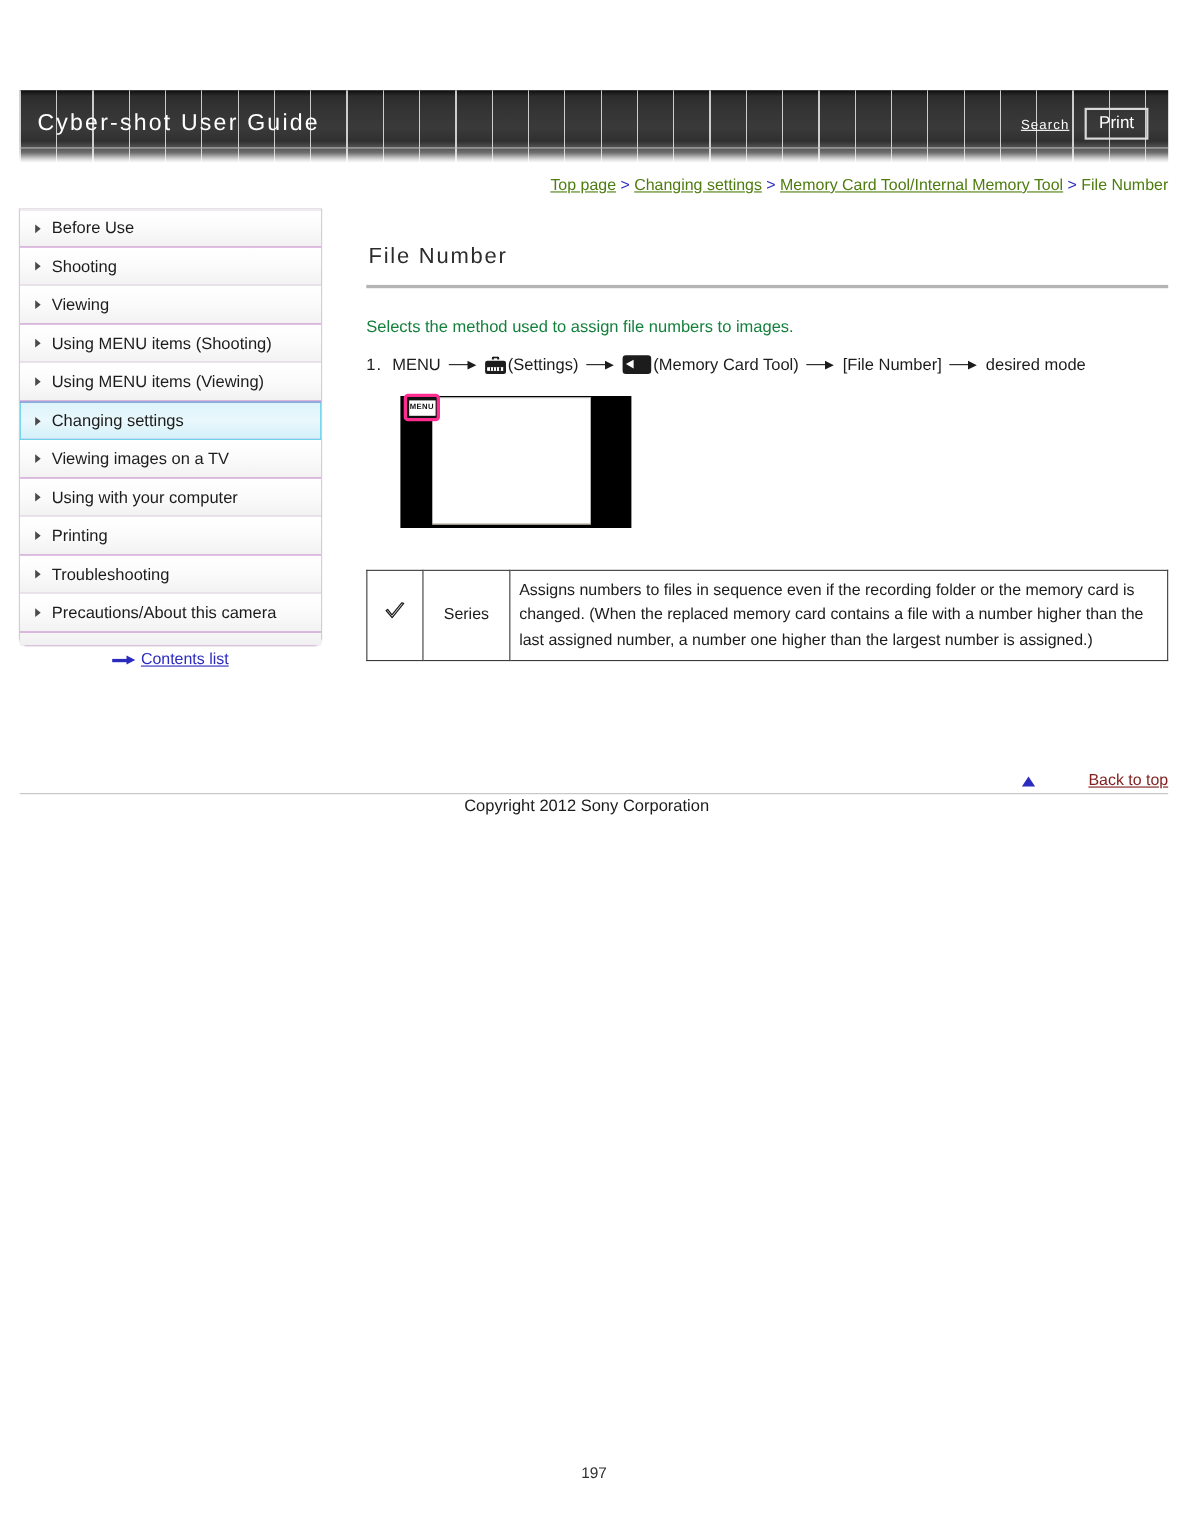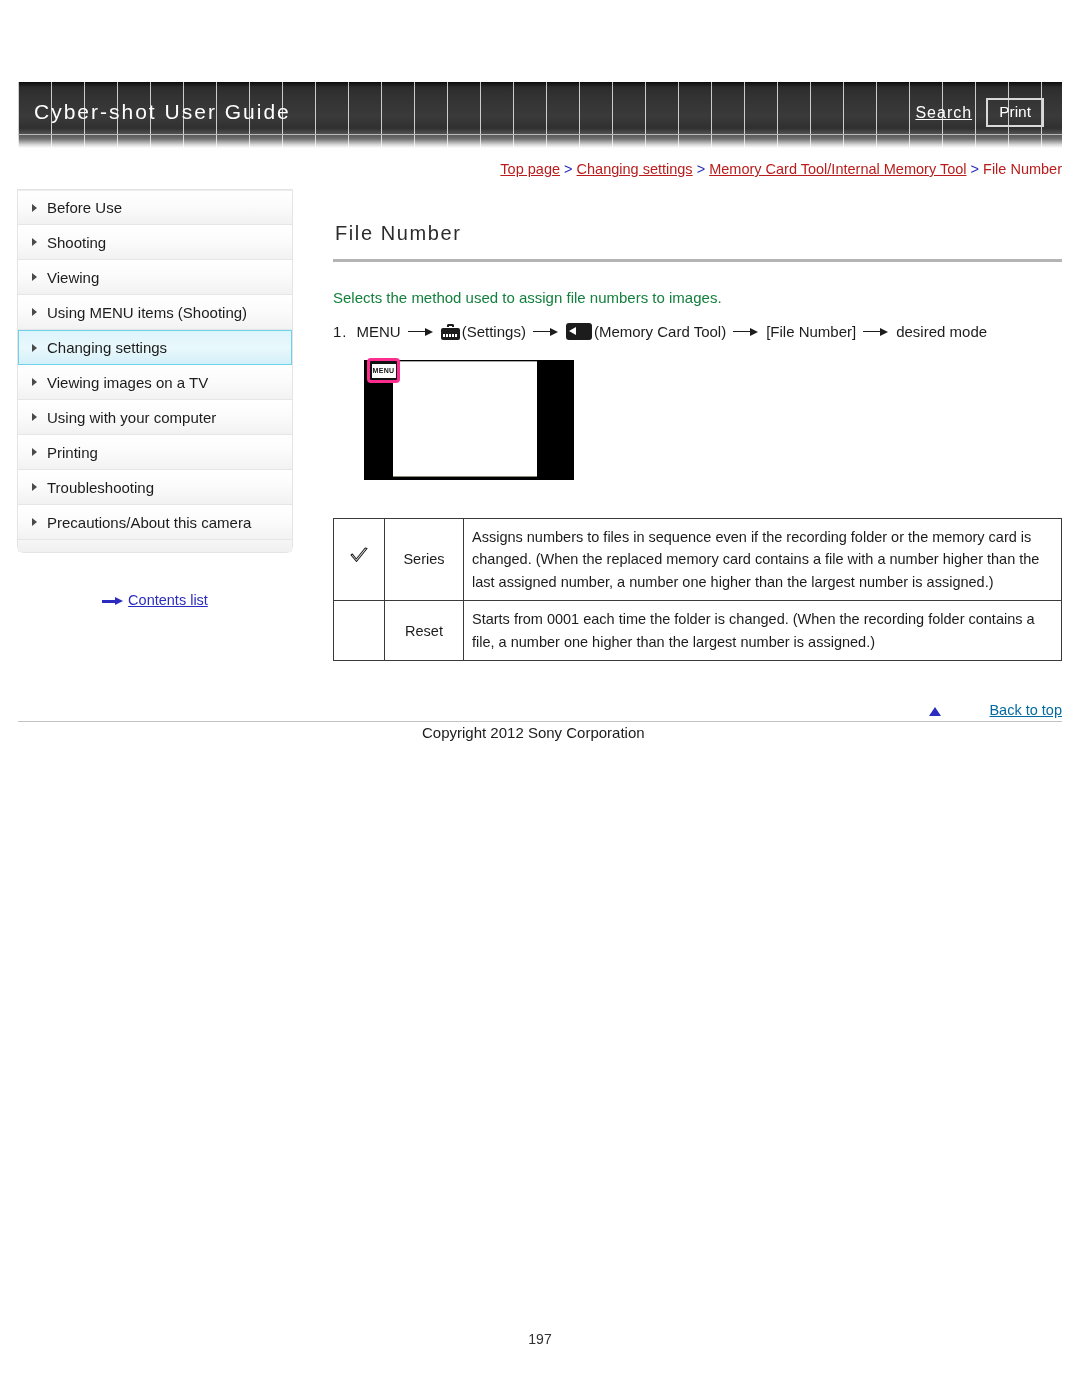--- a/index.html
+++ b/index.html
@@ -73,21 +73,21 @@
   .header-actions {
     position: absolute;
     right: 18px;
     top: 16px;
     display: flex;
     align-items: center;
     gap: 14px;
   }
   .search-link {
     color: #ffffff;
-    font-size: 16px;
+    font-size: 12px;
     letter-spacing: 1px;
     white-space: nowrap;
   }
   .print-button {
     color: #ffffff;
     font-size: 15.5px;
     border: 2px solid #d9d9d9;
     padding: 2px 11px 3px 11px;
     background: transparent;
     line-height: 1.3;
@@ -98,21 +98,21 @@
   .breadcrumb {
     position: absolute;
     left: 0;
     top: 161px;
     width: 1062px;
     text-align: right;
     font-size: 14.5px;
     color: #2b2bbf;
     white-space: nowrap;
   }
-  .breadcrumb .crumb { color: #b91c1c; }
+  .breadcrumb .crumb { color: #4d7c0f; }
   .breadcrumb .sep { color: #2b2bbf; }
 
   
   .sidebar {
     position: absolute;
     left: 18px;
     top: 190px;
     width: 274px;
     background: #a21caf;
     border-bottom-left-radius: 6px;
@@ -450,20 +450,24 @@
     <span class="nav-bullet"></span>
     <span>Shooting</span>
   </div>
   <div class="nav-item">
     <span class="nav-bullet"></span>
     <span>Viewing</span>
   </div>
   <div class="nav-item">
     <span class="nav-bullet"></span>
     <span>Using MENU items (Shooting)</span>
+  </div>
+  <div class="nav-item">
+    <span class="nav-bullet"></span>
+    <span>Using MENU items (Viewing)</span>
   </div>
   <div class="nav-item active">
     <span class="nav-bullet"></span>
     <span>Changing settings</span>
   </div>
   <div class="nav-item">
     <span class="nav-bullet"></span>
     <span>Viewing images on a TV</span>
   </div>
   <div class="nav-item">
@@ -532,28 +536,23 @@
         <td class="col-check">
           <span class="check-mark">
             <svg width="20" height="18" viewBox="0 0 20 18" aria-hidden="true">
               <path d="M2 8 L7.5 14.5 L18 1.5 L16.2 1.0 L7.3 12.0 L3.4 7.0 Z" fill="none" stroke="#1c1c1c" stroke-width="1.1" stroke-linejoin="round"></path>
             </svg>
           </span>
         </td>
         <td class="col-label">Series</td>
         <td class="col-desc">Assigns numbers to files in sequence even if the recording folder or the memory card is changed. (When the replaced memory card contains a file with a number higher than the last assigned number, a number one higher than the largest number is assigned.)</td>
       </tr>
-      <tr>
-        <td class="col-check"></td>
-        <td class="col-label">Reset</td>
-        <td class="col-desc">Starts from 0001 each time the folder is changed. (When the recording folder contains a file, a number one higher than the largest number is assigned.)</td>
-      </tr>
     </tbody>
   </table>
 
 </main>
 
 <div class="back-to-top">
-  <span class="tri-up"></span><a href="#" style="color:#0369a1;padding-left:43px;">Back to top</a>
+  <span class="tri-up"></span><a href="#" style="color:#7f1d1d;padding-left:43px;">Back to top</a>
 </div>
 <div class="footer-rule"></div>
 <div class="copyright">Copyright 2012 Sony Corporation</div>
 <div class="page-number">197</div>
 
 </body></html>

